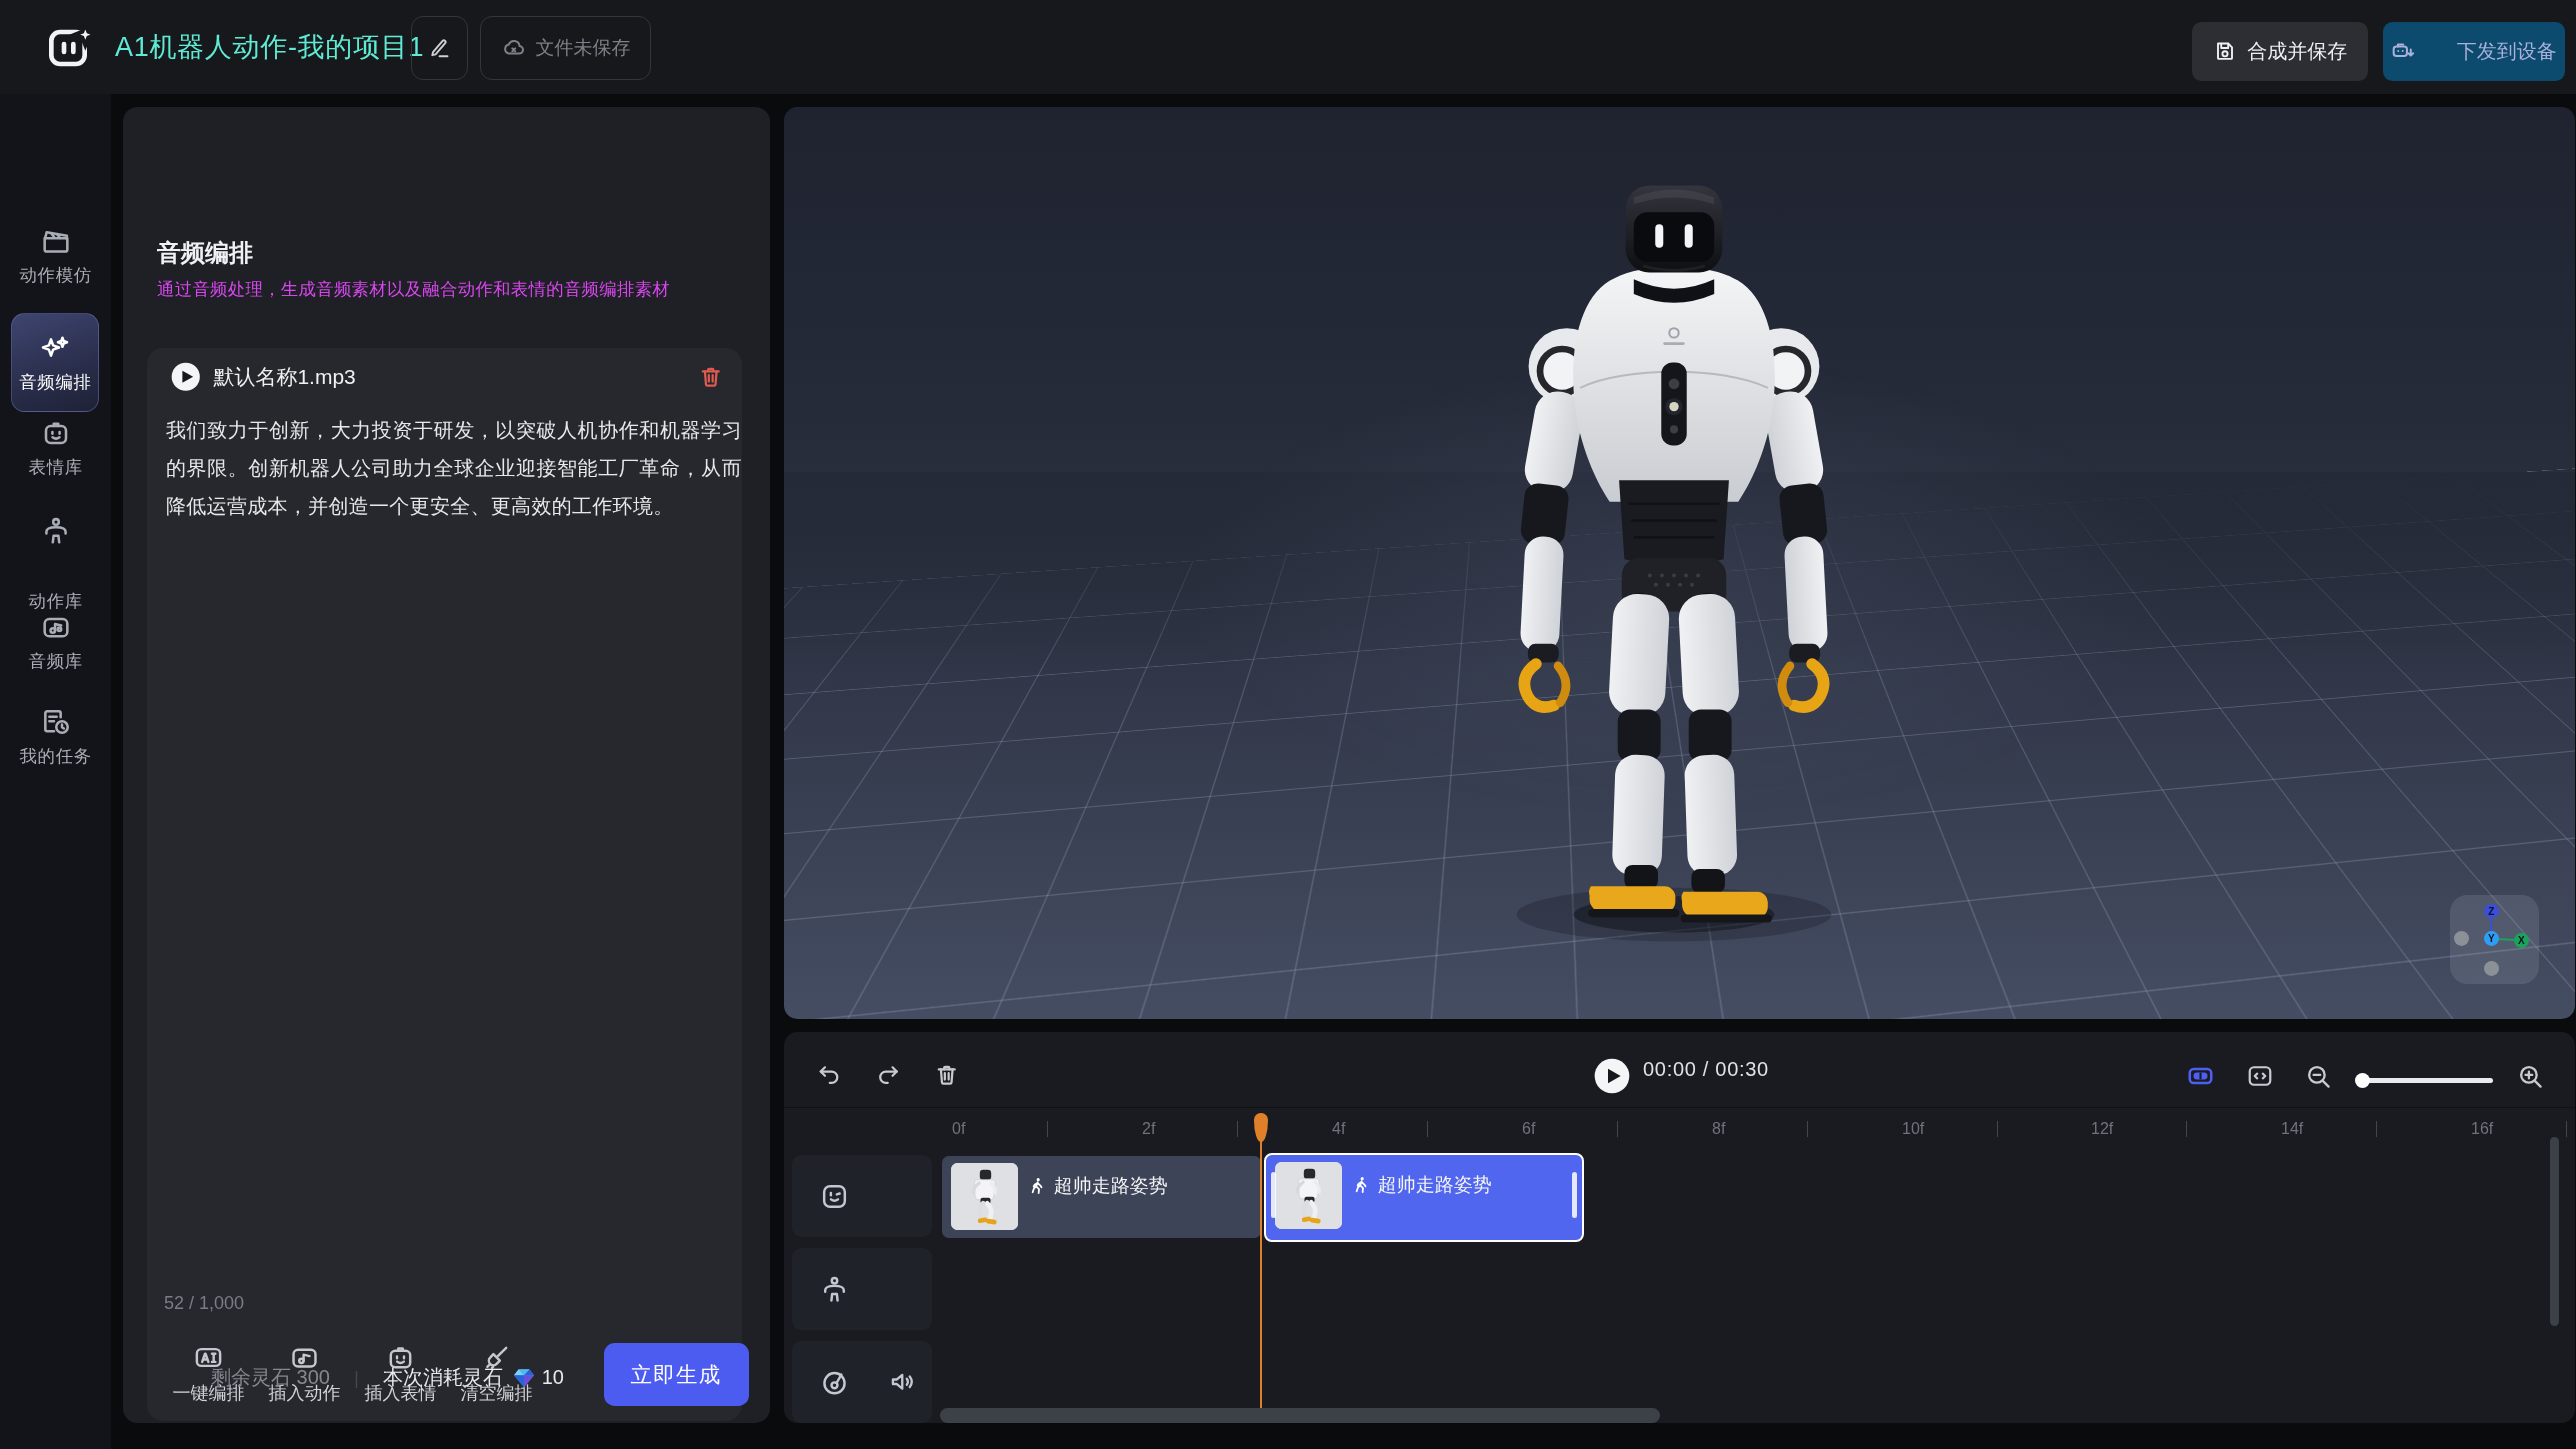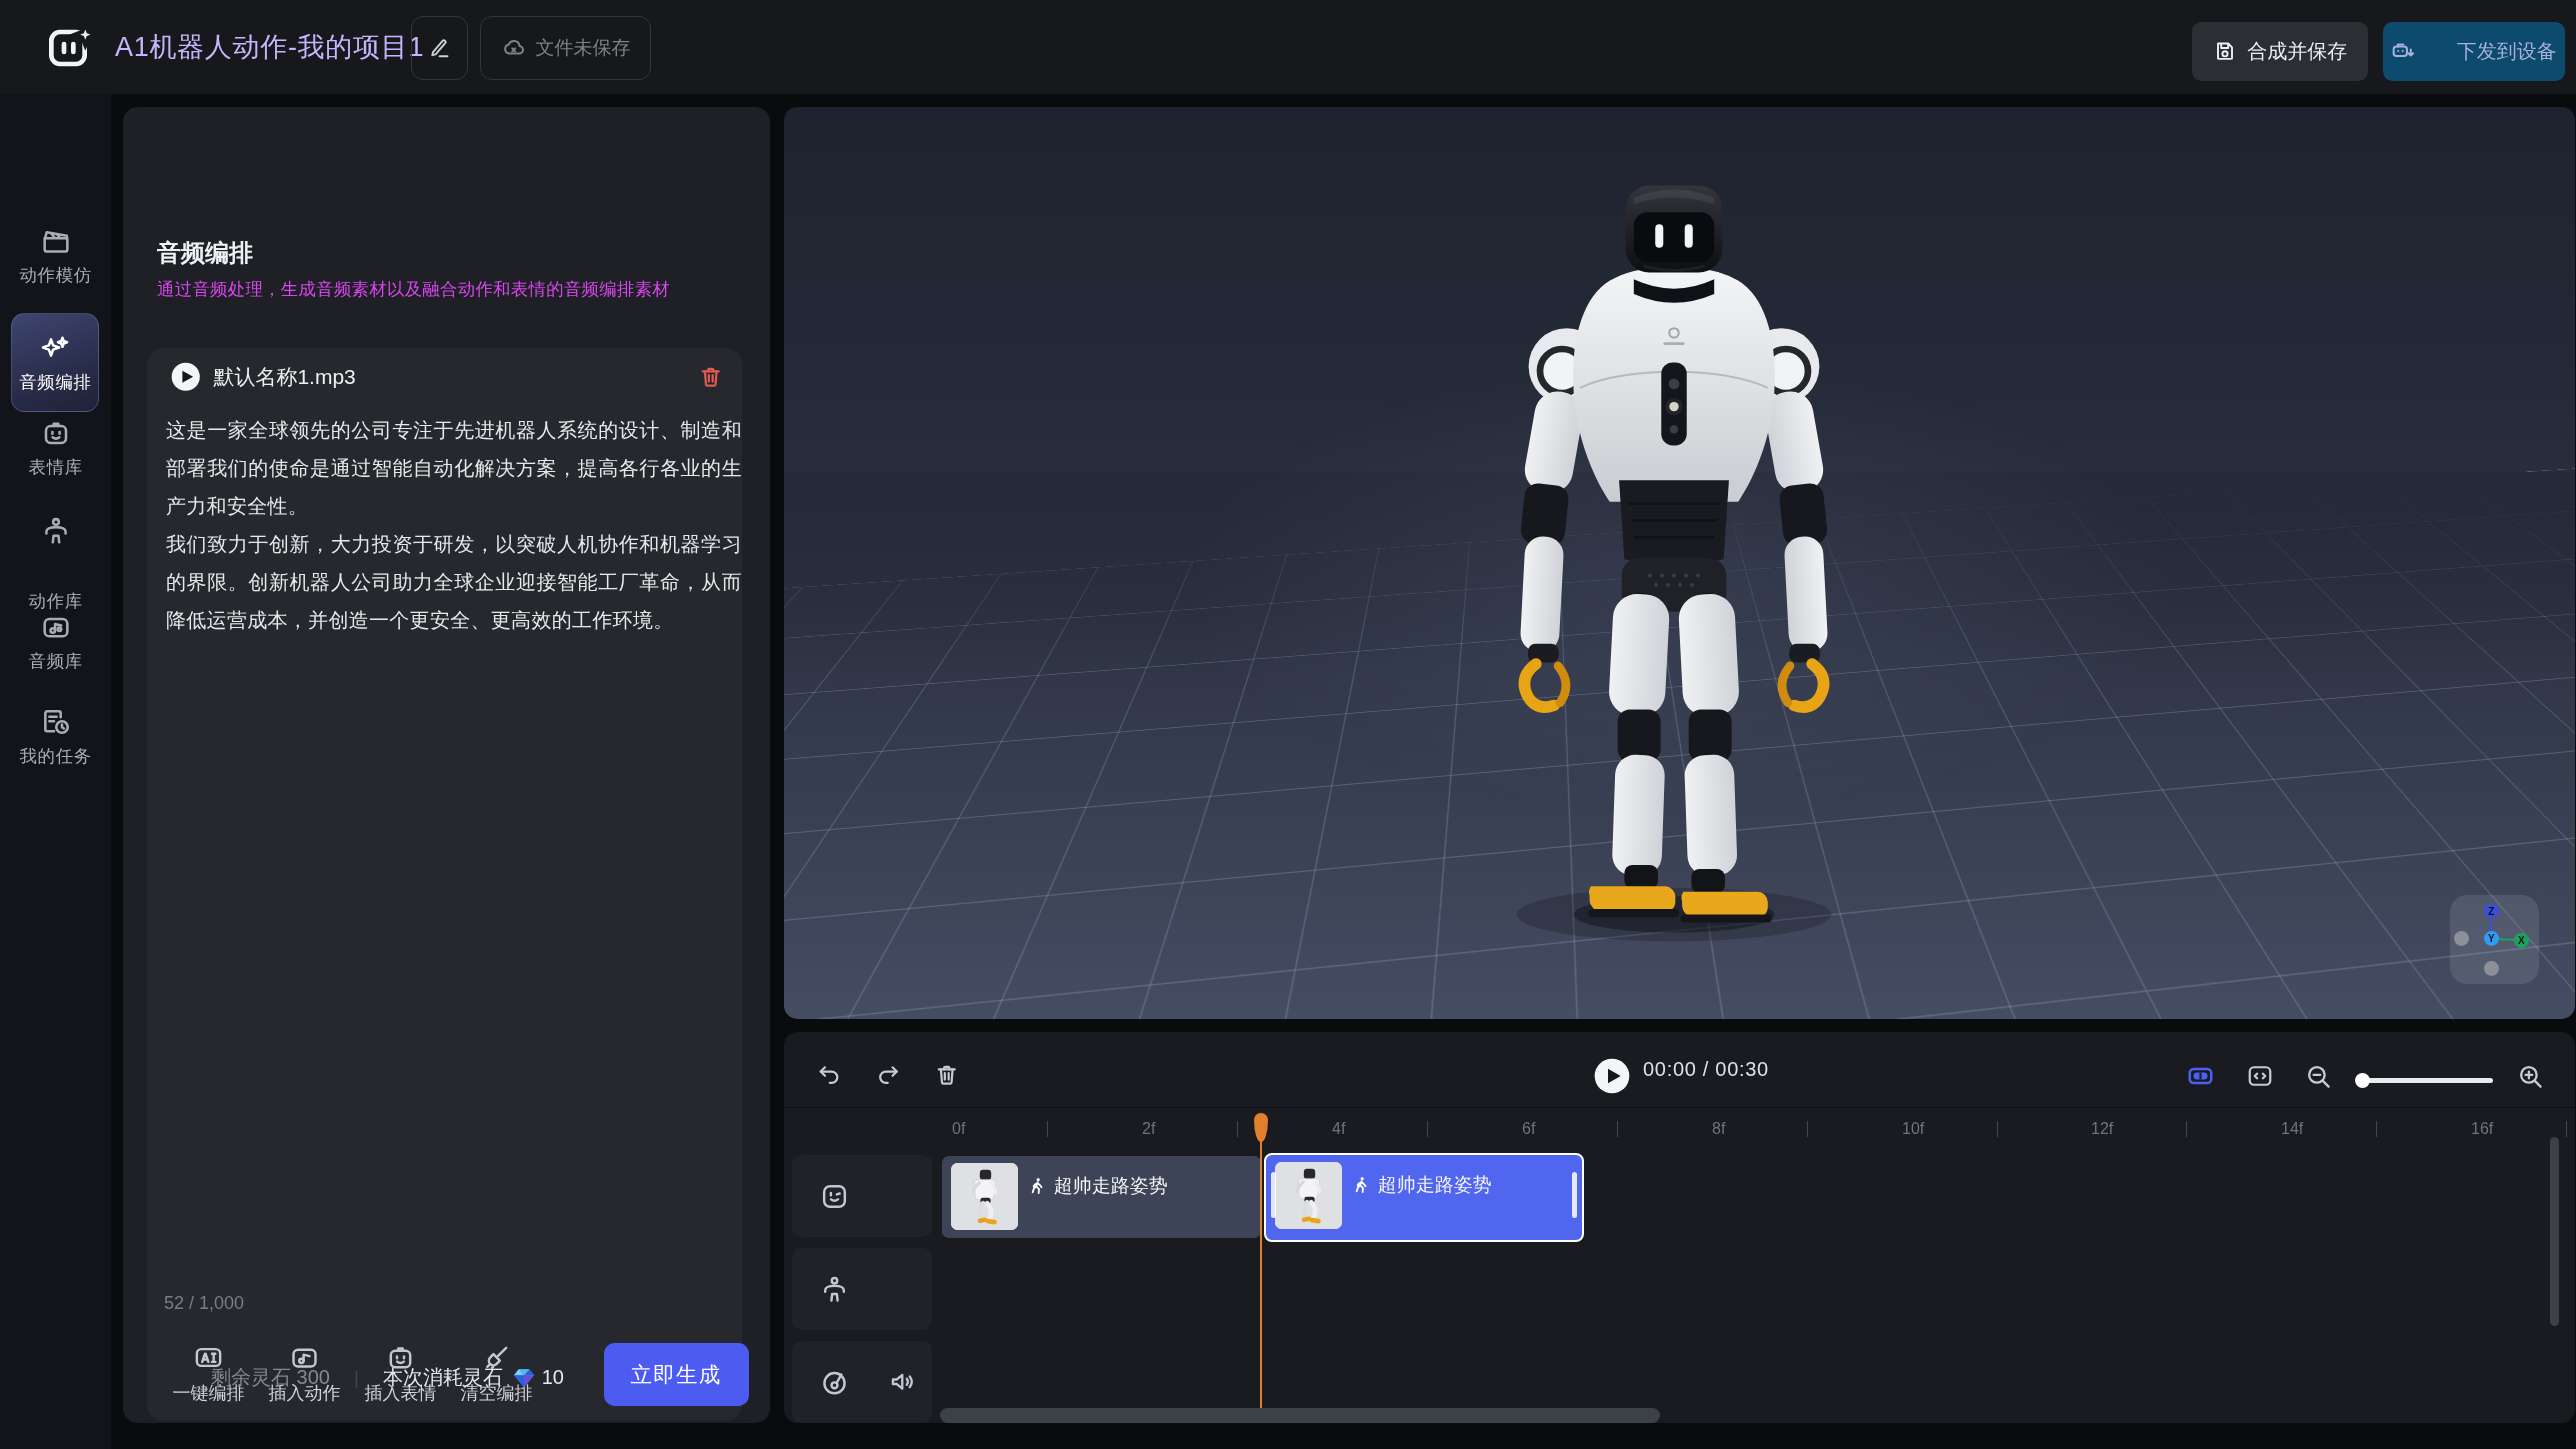--- a/index.html
+++ b/index.html
@@ -6,21 +6,21 @@
   .app{position:relative;width:2576px;height:1449px;overflow:hidden;
        background:#0a0b0d;font-family:"Liberation Sans","DejaVu Sans",sans-serif;
        color:#e4e6e9;cursor:default;}
   svg{display:block;}
   .ic{stroke:currentColor;fill:none;stroke-width:1.9;stroke-linecap:round;stroke-linejoin:round;}
 
   
   .topbar{position:absolute;left:0;top:0;width:2576px;height:94px;background:#17181b;}
   .logo{position:absolute;left:48px;top:24px;color:#f2f3f5;}
   .tb-title{position:absolute;left:115px;top:0;height:94px;display:flex;align-items:center;
-            font-size:27px;color:#c4b5fd;letter-spacing:0.7px;}
+            font-size:27px;color:#5eead4;letter-spacing:0.7px;}
   .tb-iconbtn{position:absolute;top:16px;height:62px;border:1.3px solid #33353b;border-radius:12px;
               display:flex;align-items:center;justify-content:center;color:#cdd0d6;background:transparent;}
   .tb-edit{left:411px;width:55px;}
   .tb-unsaved{left:480px;width:169px;gap:9.4px;color:#7c8088;font-size:19px;}
   .tb-btn{position:absolute;top:21.5px;height:59px;border-radius:9.4px;display:flex;align-items:center;
           justify-content:center;gap:10.7px;font-size:20px;}
   .tb-save{left:2192px;width:176px;background:#2c2e34;color:#eef0f3;}
   .tb-deploy{left:2383px;width:182px;background:#0c4a6e;color:#a9b0da;gap:40px;}
 
   
@@ -257,21 +257,20 @@
           <svg class="ic" width="25.5" height="25.5" viewBox="0 0 24 24" style="stroke-width:2.1;">
             <path d="M4.5 7h15"></path>
               <path d="M9.5 7V5.6a1.1 1.1 0 0 1 1.1-1.1h2.8a1.1 1.1 0 0 1 1.1 1.1V7"></path>
             <path d="M6.5 7l1 12.2a1.3 1.3 0 0 0 1.3 1.2h6.4a1.3 1.3 0 0 0 1.3-1.2L17.5 7"></path>
             <path d="M10.2 10.5v6M13.8 10.5v6"></path>
           </svg>
         </span>
       </div>
 
       <div class="script">
-        <p>这是一家全球领先的公司专注于先进机器人系统的设计、制造和部署我们的使命是通过智能自动化解决方案，提高各行各业的生产力和安全性。</p>
         <p>我们致力于创新，大力投资于研发，以突破人机协作和机器学习的界限。创新机器人公司助力全球企业迎接智能工厂革命，从而降低运营成本，并创造一个更安全、更高效的工作环境。</p>
       </div>
 
       <div class="char-count">52 / 1,000</div>
 
       <div class="actions">
         <div class="action">
           <span>
             <svg class="ic" width="31" height="31" viewBox="0 0 24 24">
               <rect x="3" y="5.5" width="18" height="13" rx="3.5"></rect>

